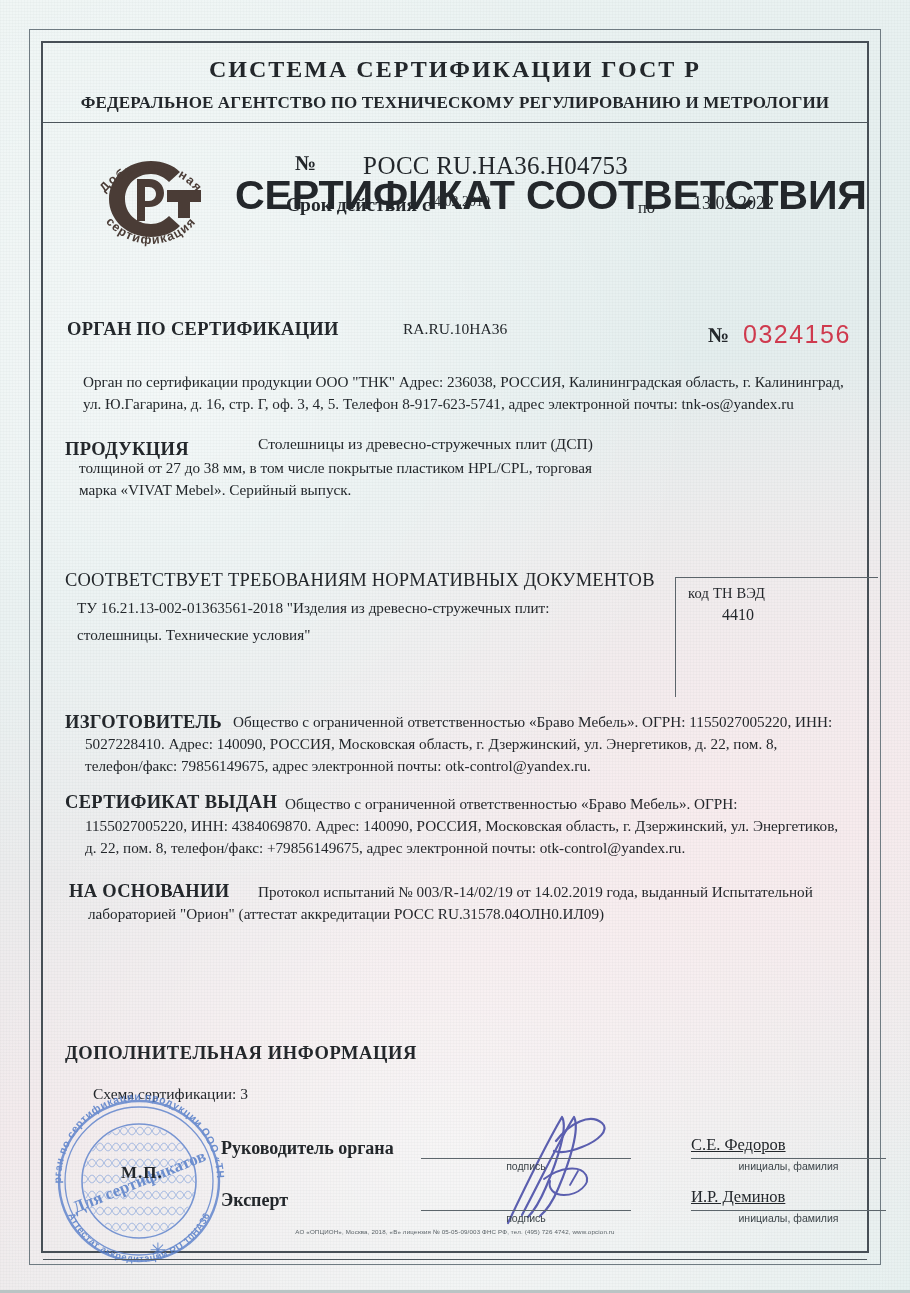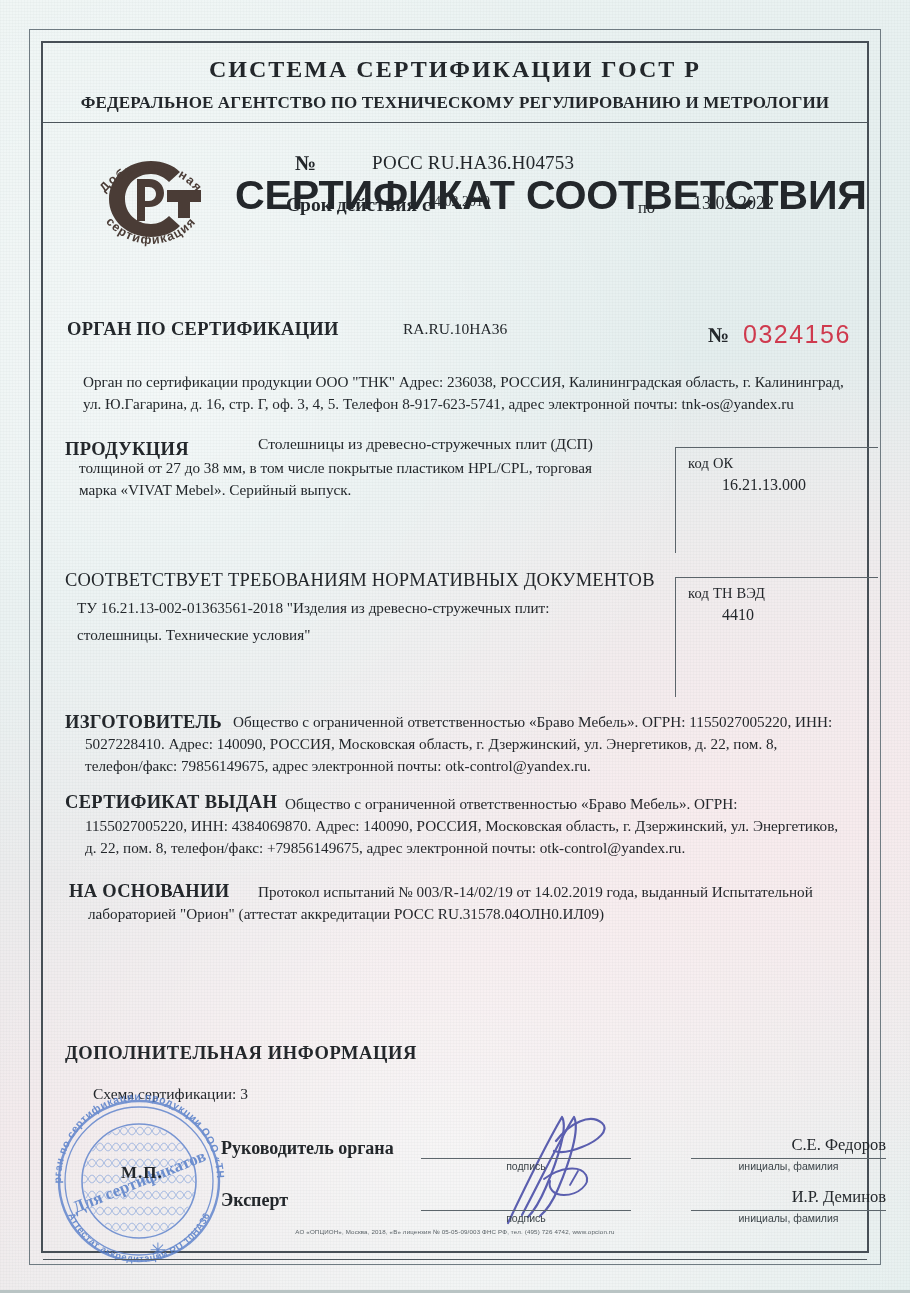--- a/index.html
+++ b/index.html
@@ -62,21 +62,21 @@
   .gost-mark { position: absolute; left: 38px; top: 12px; width: 140px; height: 128px; }
   .main-title {
     position: absolute; left: 192px; top: 50px; right: 0;
     font-family: "Liberation Sans", sans-serif;
     font-size: 40px; font-weight: 700; letter-spacing: -0.2px;
     transform: scaleX(1.03); transform-origin: left center;
     white-space: nowrap;
   }
 
   .num-line { position: absolute; left: 252px; top: 108px; font-size: 21px; font-weight: 700; }
-  .num-val  { position: absolute; left: 329px; top: 109px; font-size: 19px; font-weight: 400; letter-spacing: .2px; }
+  .num-val  { position: absolute; left: 320px; top: 109px; font-size: 25px; font-weight: 400; letter-spacing: .2px; }
   .valid-lbl{ position: absolute; left: 243px; top: 151px; font-size: 19.5px; font-weight: 700; }
   .valid-from{position: absolute; left: 384px; top: 151px; font-size: 14px; }
   .valid-po { position: absolute; left: 595px; top: 155px; font-size: 16.5px; }
   .valid-to { position: absolute; left: 650px; top: 150px; font-size: 18px; }
   .serial-no { position: absolute; left: 665px; top: 280px; font-size: 21px; font-weight: 700; }
   .serial-val{ position: absolute; left: 700px; top: 277px; font-size: 25px; color: #cf3a4e;
                font-family: "Liberation Sans", sans-serif; letter-spacing: 1.5px; }
 
   
   .sec-lbl {
@@ -134,21 +134,21 @@
   .sig-line.a { left: 200px; width: 210px; }
   .sig-line.b { left: 470px; width: 195px; }
   .sig-cap {
     position: absolute; top: 22px; font-size: 10.5px; color: #3c4449;
     font-family: "Liberation Sans", sans-serif; text-align: center;
   }
   .sig-cap.a { left: 200px; width: 210px; }
   .sig-cap.b { left: 470px; width: 195px; }
   .sig-name {
     position: absolute; top: -3px; left: 470px; width: 195px;
-    text-align: right; font-size: 16.5px;
+    text-align: left; font-size: 16.5px; text-decoration: underline;
   }
 
   .mp { position: absolute; left: 78px; top: 1120px; font-size: 17px; font-weight: 700; letter-spacing: 1px; }
 
   .disclaimer {
     position: absolute; left: 0; right: 0; top: 1186px;
     text-align: center; font-size: 18px; letter-spacing: .2px;
   }
   .bottom-rule { position: absolute; left: 0; right: 0; top: 1216px; border-top: 1.5px solid #4d565c; }
   .printer-line {
@@ -225,24 +225,20 @@
       <div>ул. Ю.Гагарина, д. 16, стр. Г, оф. 3, 4, 5. Телефон 8-917-623-5741, адрес электронной почты: tnk-os@yandex.ru</div>
     </div>
 
     <div class="sec-lbl row-prod-lbl">ПРОДУКЦИЯ</div>
     <div class="row-prod-first">Столешницы из древесно-стружечных плит (ДСП)</div>
     <div class="row-prod-rest body-txt">
       <div>толщиной от 27 до 38 мм, в том числе покрытые пластиком HPL/CPL, торговая</div>
       <div>марка «VIVAT Mebel». Серийный выпуск.</div>
     </div>
 
-    <div class="code-box box-ok">
-      <div class="ck">код ОК</div>
-      <div class="cv">16.21.13.000</div>
-    </div>
 
     <div class="row-norm-lbl">СООТВЕТСТВУЕТ ТРЕБОВАНИЯМ НОРМАТИВНЫХ ДОКУМЕНТОВ</div>
     <div class="row-norm-body body-txt">
       <div>ТУ 16.21.13-002-01363561-2018 "Изделия из древесно-стружечных плит:</div>
       <div>столешницы. Технические условия"</div>
     </div>
 
     <div class="code-box box-tnved">
       <div class="ck">код ТН ВЭД</div>
       <div class="cv">4410</div>

